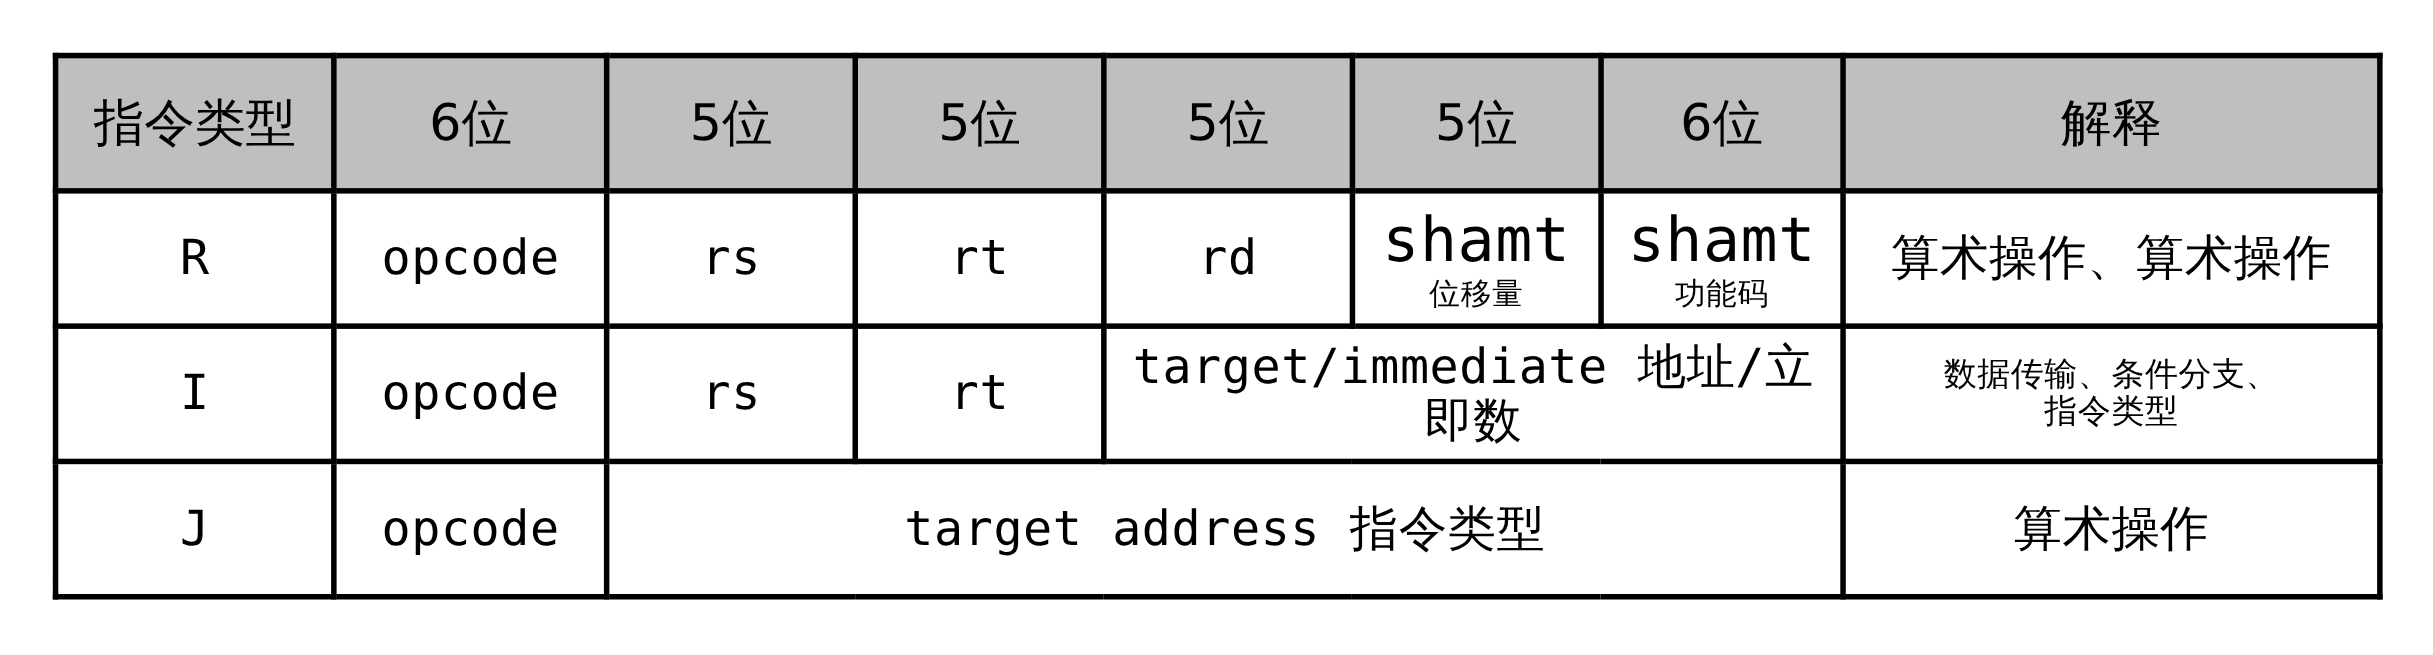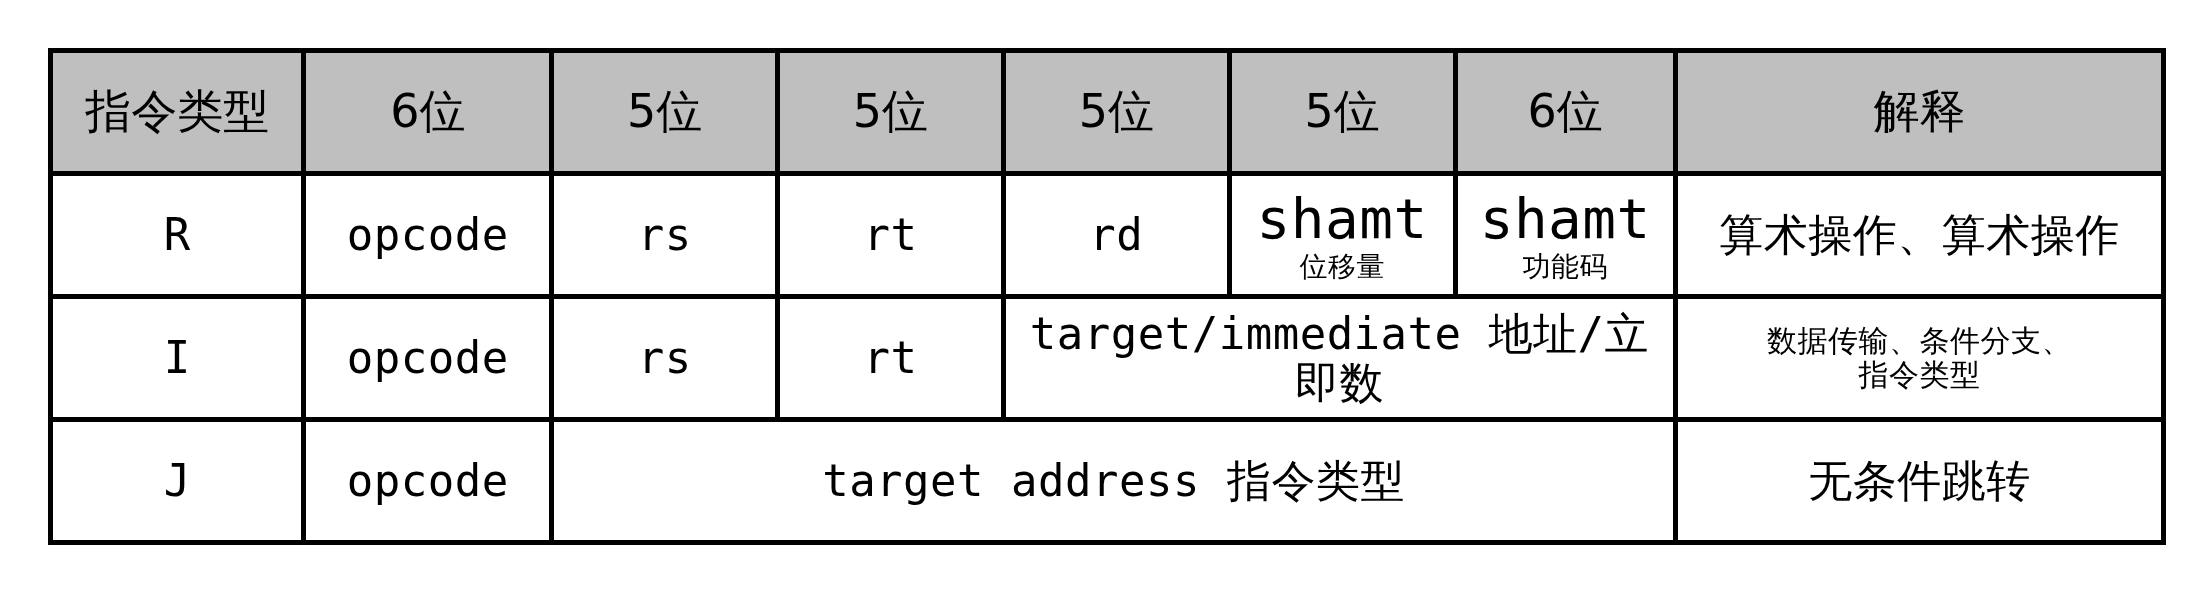--- a/index.html
+++ b/index.html
@@ -172,17 +172,17 @@
             <span class="l1">数据传输、条件分支、</span>
             <span class="l2">指令类型</span>
           </span>
         </td>
       </tr>
 
       <tr class="body-row">
         <td>J</td>
         <td>opcode</td>
         <td class="mixed" colspan="5">target address 指令类型</td>
-        <td class="cjk">无条件跳转</td>
+        <td class="cjk">算术操作</td>
       </tr>
     </tbody>
   </table>
 </div>
 
 </body></html>

